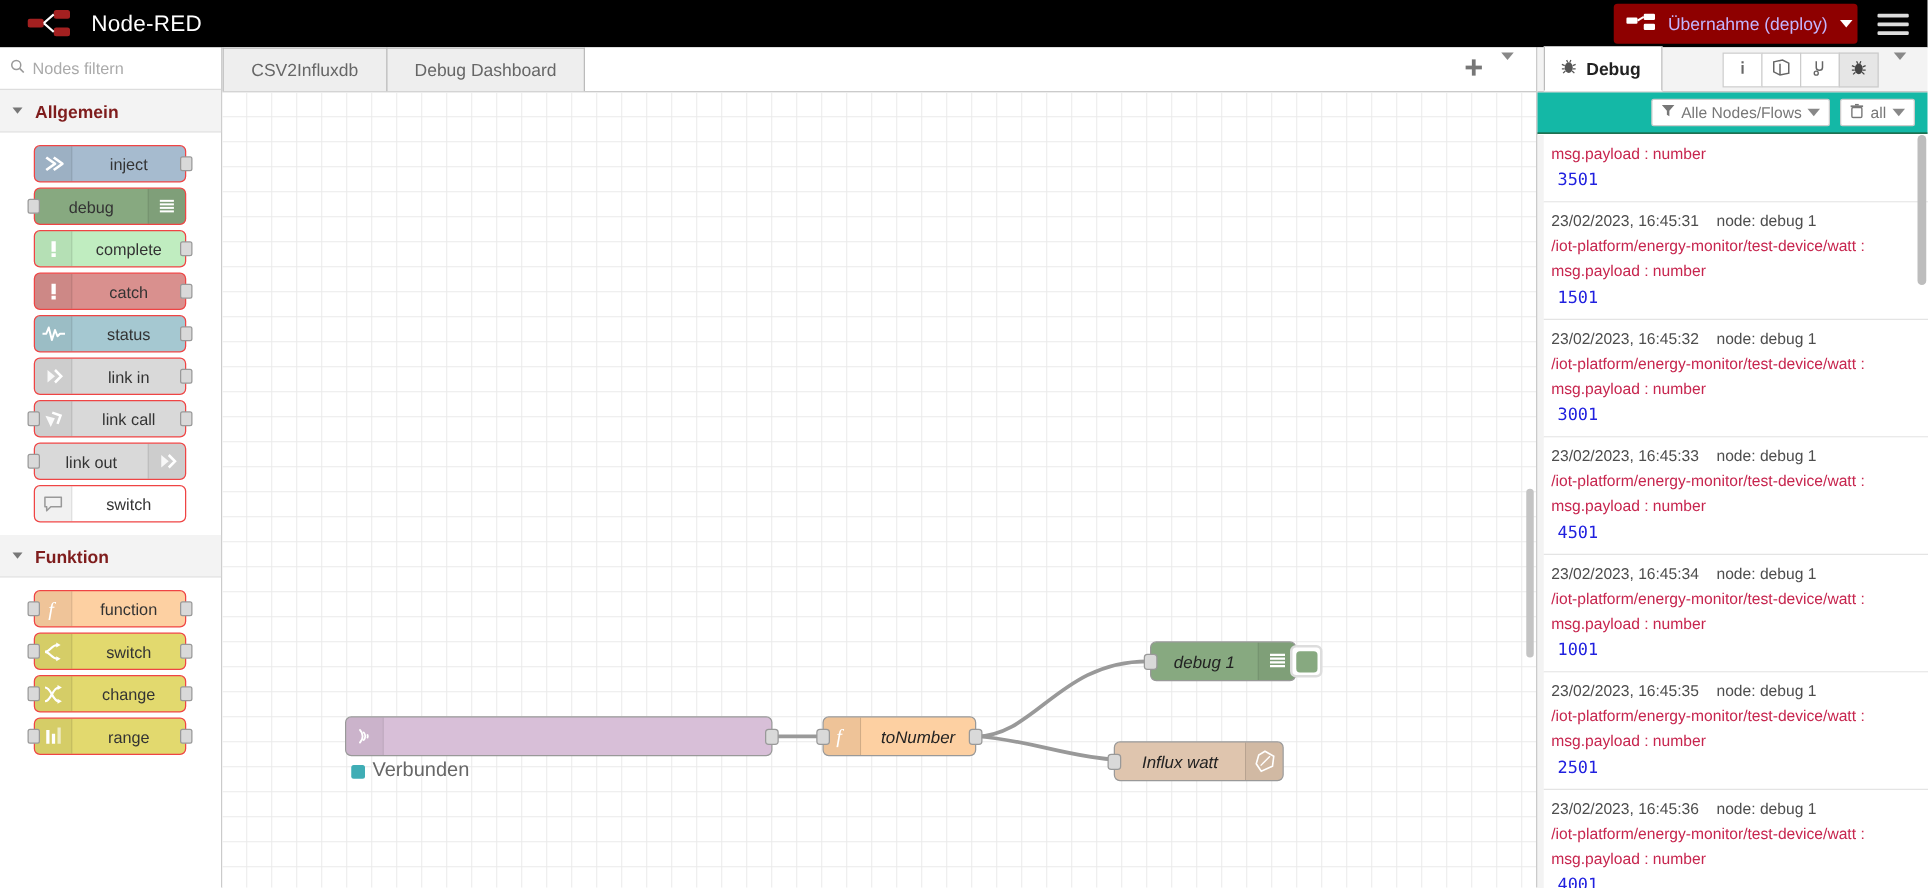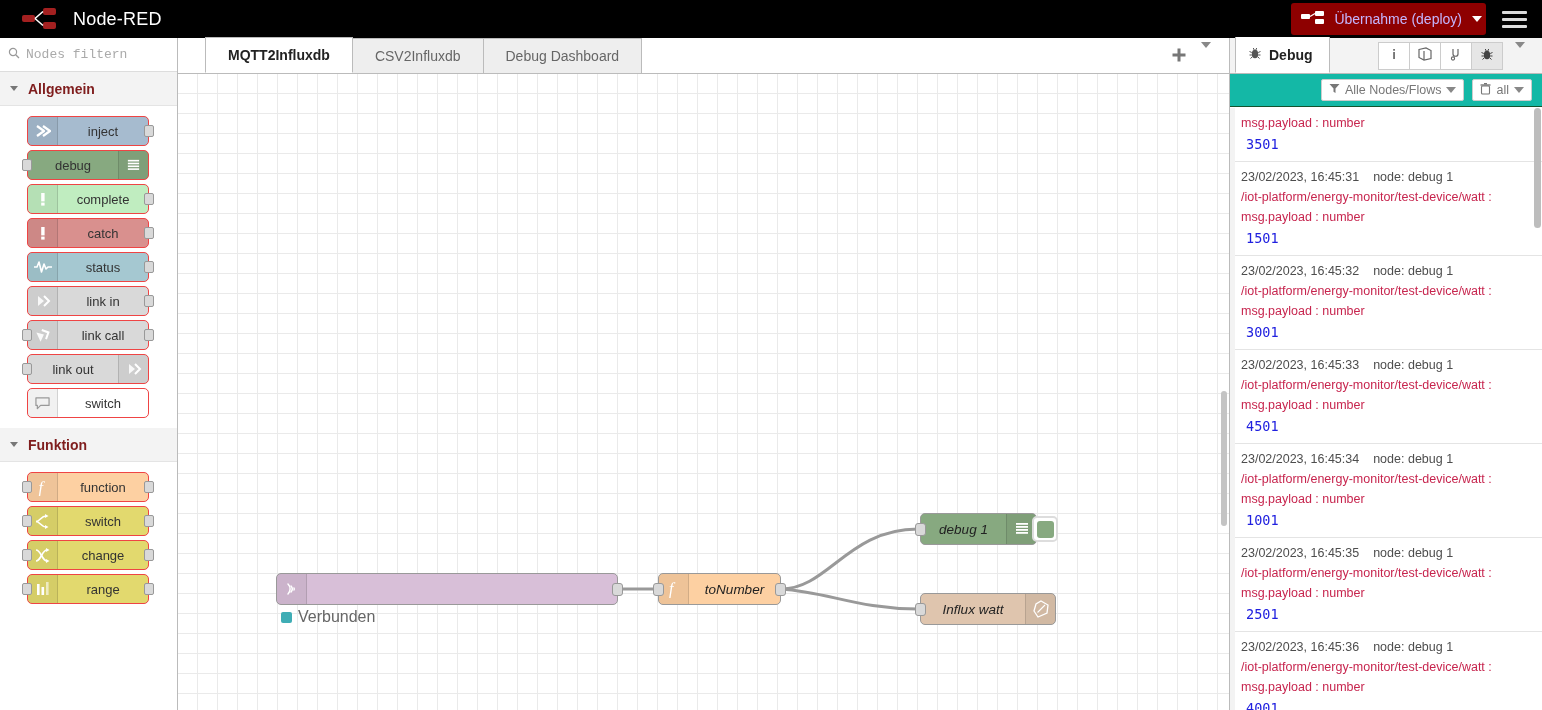--- a/index.html
+++ b/index.html
@@ -42,21 +42,21 @@
     position:absolute; top:38px; left:0; width:178px; height:672px;
     background:#fff; border-right:1px solid #bbb; overflow:hidden;
   }
   #palette-search {
     height:34px; border-bottom:1px solid #ddd; display:flex; align-items:center;
     padding:0 8px; background:#fff;
   }
   #palette-search-icon { color:#999; font-size:12px; margin-right:6px; }
   #palette-search-input {
     border:none; outline:none; font-size:13px; color:#444; width:140px;
-    font-family:Liberation Mono, monospace; background:transparent;
+    font-family:Liberation Sans, sans-serif; background:transparent;
   }
   #palette-search-input::placeholder { color:#aaa; }
   .palette-category {
     height:34px; display:flex; align-items:center; padding-left:10px;
     background:#f3f3f3; border-bottom:1px solid #e4e4e4; cursor:pointer;
   }
   .cat-caret {
     width:0;height:0;border-left:4.5px solid transparent;border-right:4.5px solid transparent;
     border-top:5.5px solid #777; margin-right:10px;
   }
@@ -411,21 +411,20 @@
           <span class="port in"></span>
           <span class="port out"></span>
         </div>
       </div>
     </div>
 </div>
 
 <div id="workspace">
   <div id="tabbar">
     <div id="tabs-holder" style="display:flex;align-items:flex-end;">
-        <div class="flow-tab active first">MQTT2Influxdb</div>
         <div class="flow-tab">CSV2Influxdb</div>
         <div class="flow-tab">Debug Dashboard</div>
       </div>
     <div id="tab-actions">
       <span id="add-tab-btn">
         <svg width="16" height="16" viewBox="0 0 16 16">
           <rect x="6.5" y="1.5" width="3" height="13" fill="#777"></rect>
           <rect x="1.5" y="6.5" width="13" height="3" fill="#777"></rect>
         </svg>
       </span>
@@ -485,21 +484,21 @@
             <rect x="2" y="11" width="12" height="1.8"></rect>
           </g>
         </svg>
       </div>
       <span class="fport in"></span>
       <div class="debug-toggle">
           <i></i>
         </div>
     </div>
 
-    <div class="fnode" style="left:742px; top:519px; width:136px; background:#dfc5ae;">
+    <div class="fnode" style="left:713px; top:519px; width:136px; background:#dfc5ae;">
       <div class="flbl">Influx watt</div>
       <div class="fic right">
         <svg width="20" height="20" viewBox="0 0 20 20">
           <polygon points="10,2 17,6 16,14 7,18 3,12 5,5" stroke="#fff" stroke-width="1.3" fill="none"></polygon>
           <line x1="6.5" y1="13.5" x2="14" y2="6" stroke="#fff" stroke-width="1.1"></line>
         </svg>
       </div>
       <span class="fport in"></span>
     </div>
 

